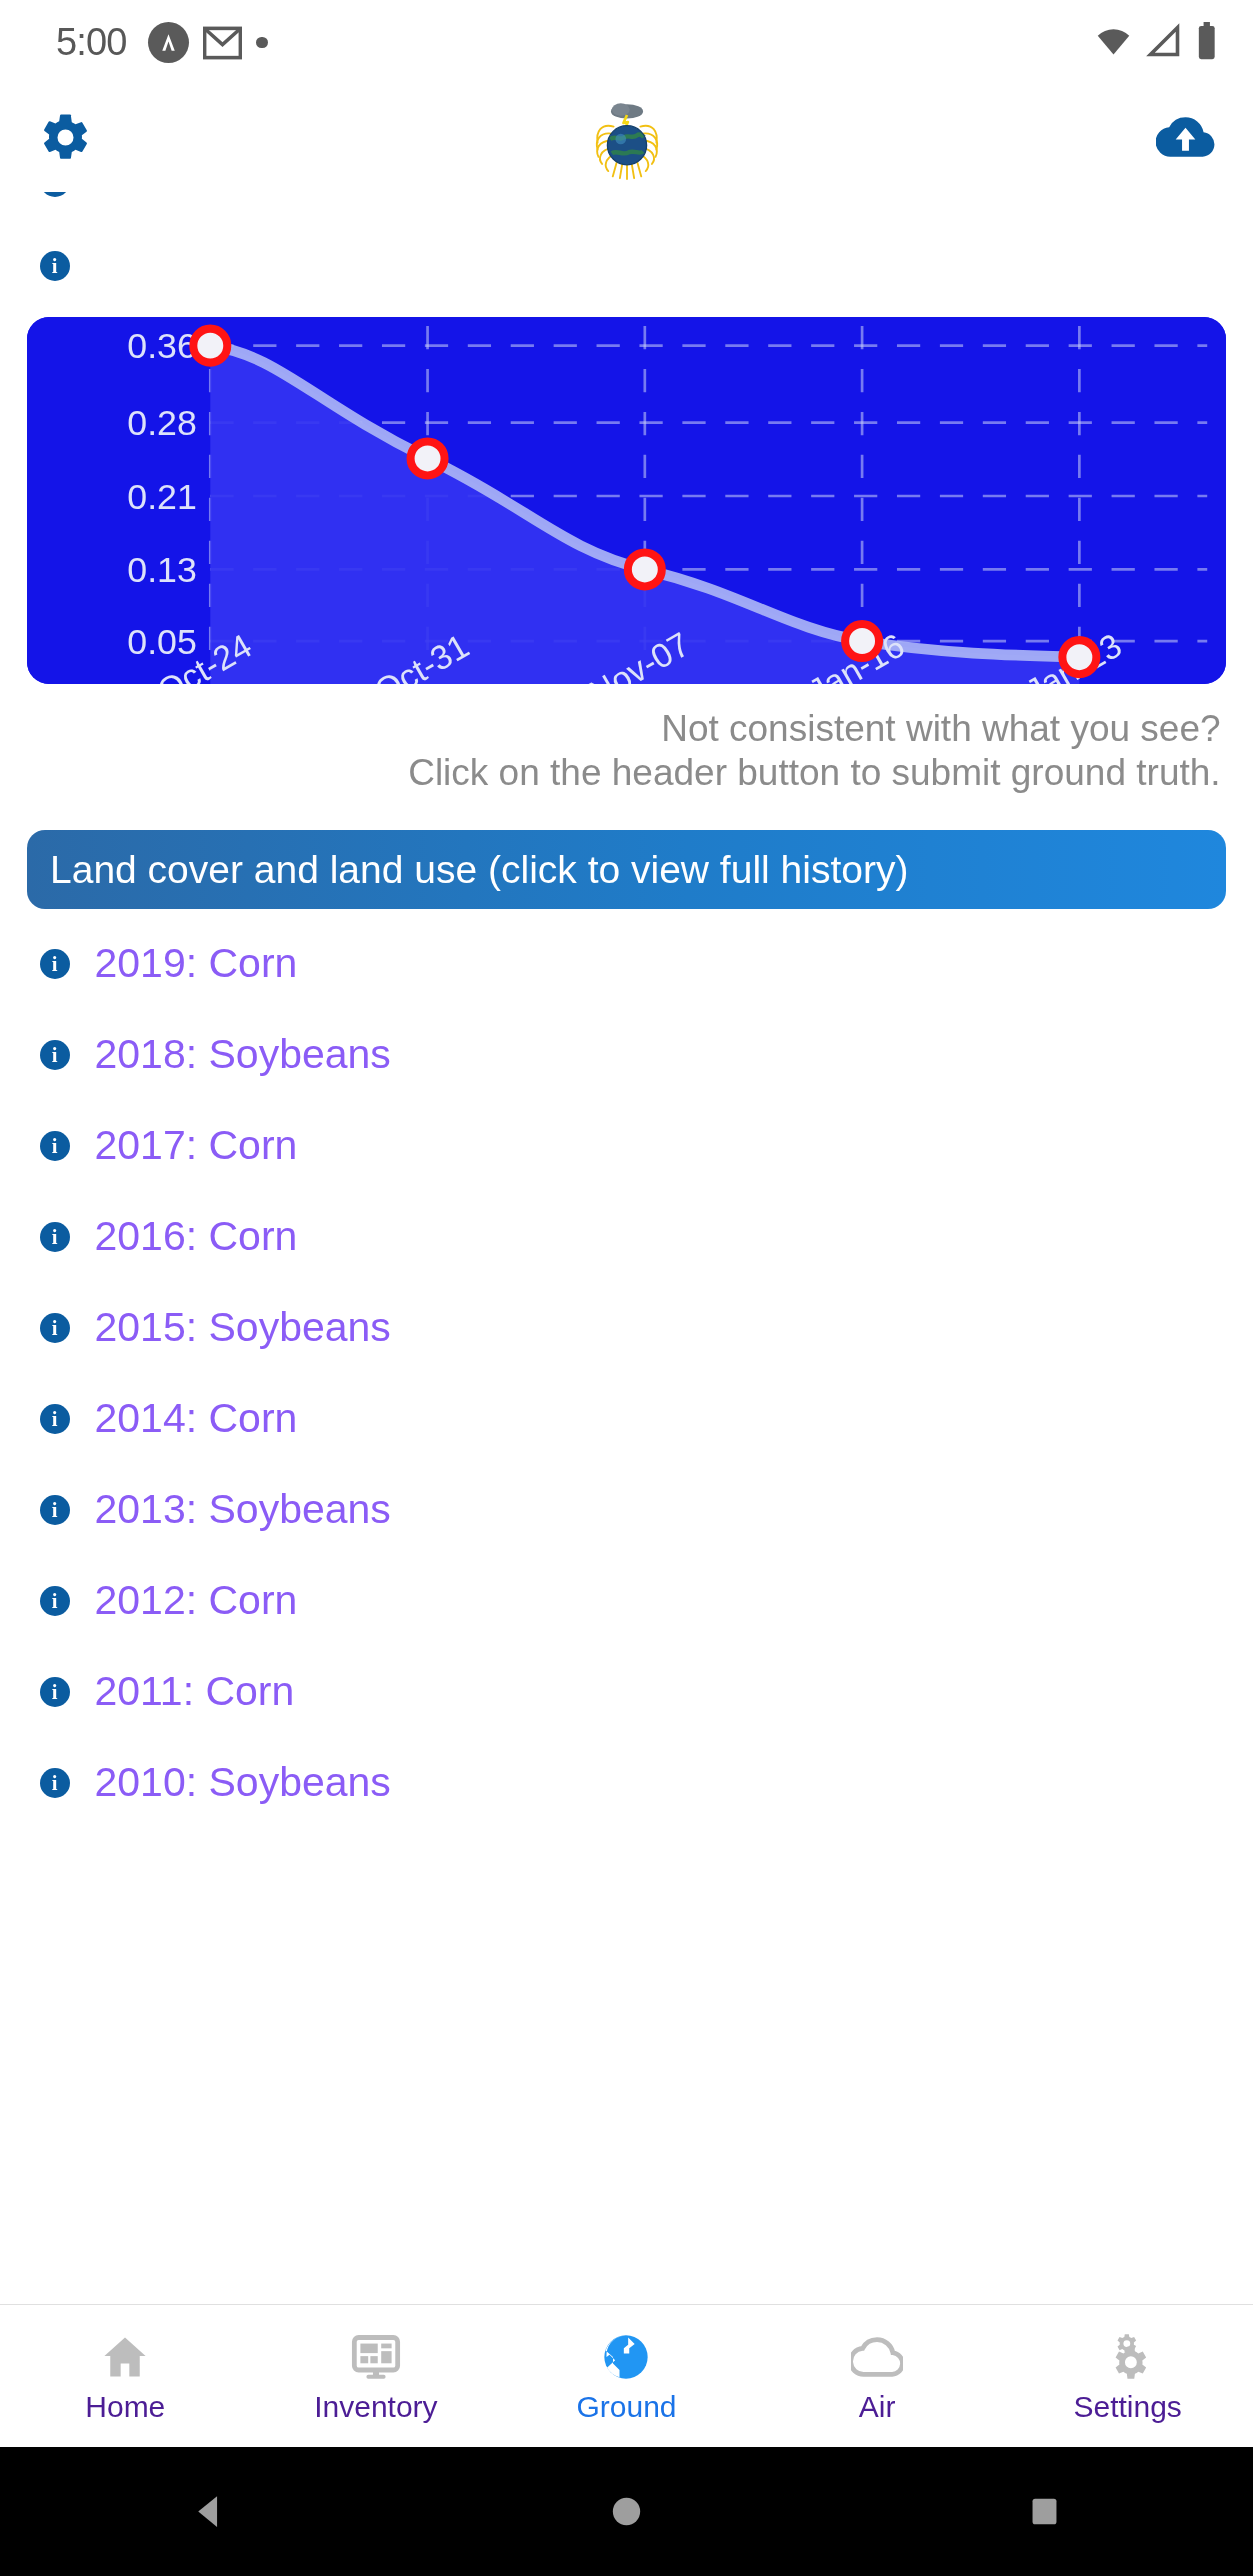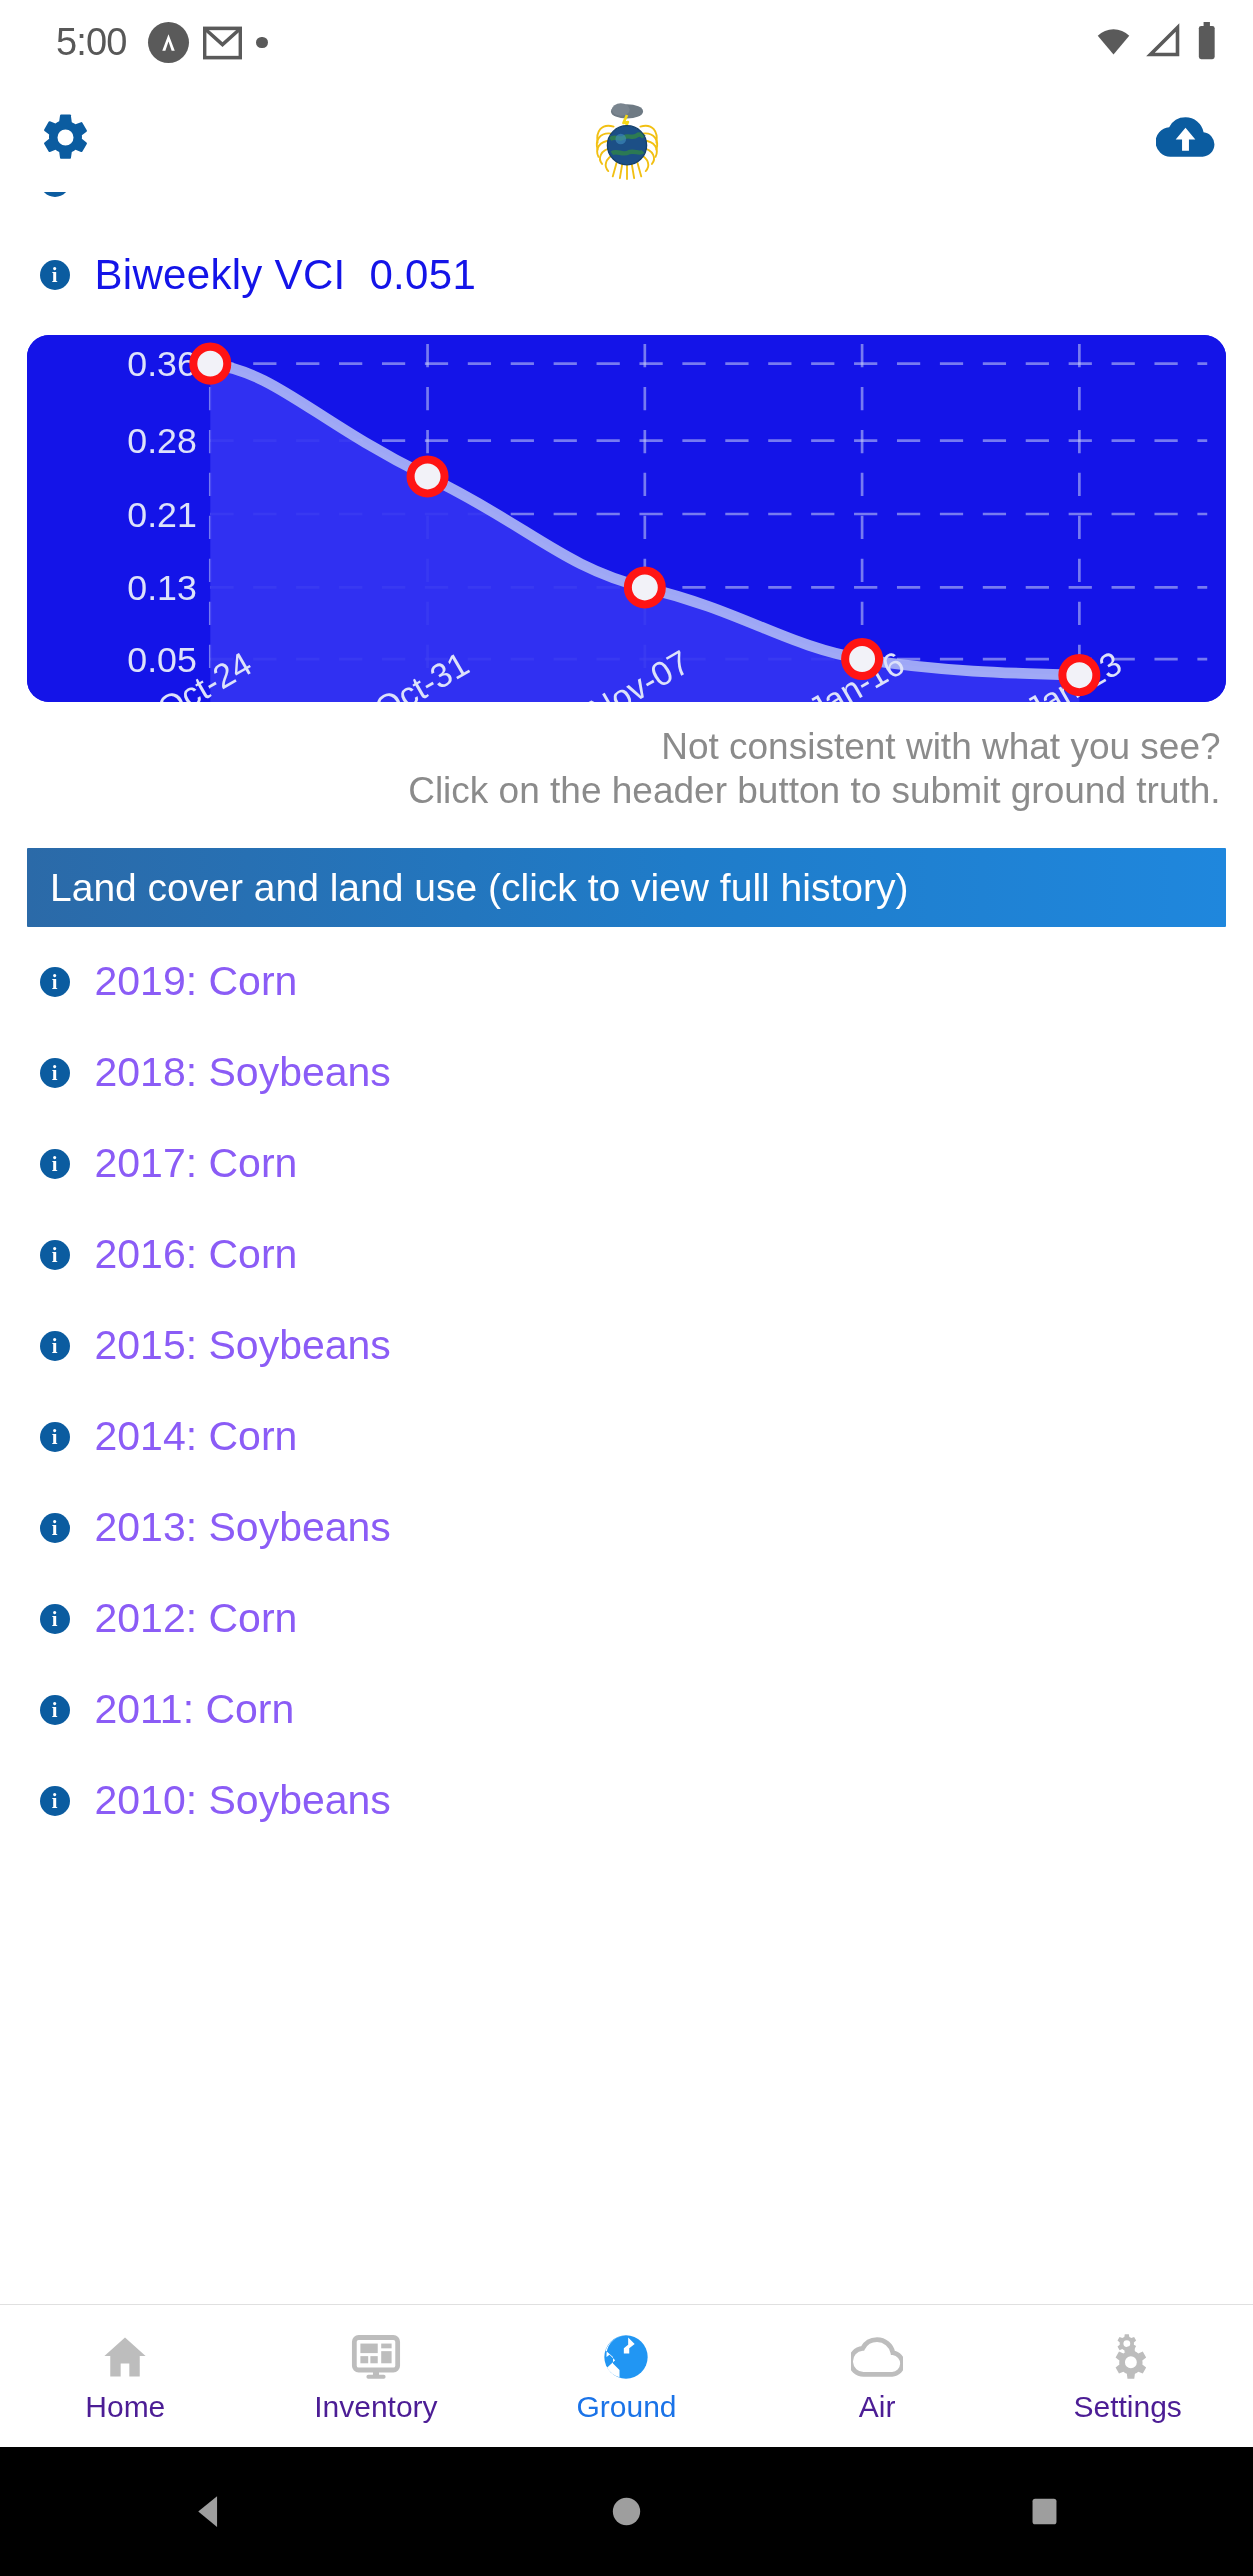--- a/index.html
+++ b/index.html
@@ -44,21 +44,21 @@
   
   .chart-card { position:relative; margin:19.7px 0 0 0; height:367px;
                 border-radius:22px; background:#1414e8; overflow:hidden; }
   .chart-svg { position:absolute; inset:0; width:100%; height:100%; }
 
   
   .hint { text-align:right; padding:23px 5.4px 0 0; color:#8b8b8b;
           font-size:37px; line-height:1.18; }
 
   
-  .banner { margin:36px 0 0 0; height:79px; border-radius:1px;
+  .banner { margin:36px 0 0 0; height:79px; border-radius:18px;
             background:linear-gradient(to right,#2b6aa8 0%,#1f7cc9 55%,#1f87dd 100%);
             display:flex; align-items:center; padding:0 23px;
             color:#ffffff; font-size:39px; }
 
   
   .ylist { padding-top:9px; }
   .yrow { display:flex; align-items:center; gap:25px; height:91px;
           padding-left:12.5px; }
   .yrow .lbl { font-size:41px; color:#8b5cf6; }
 
@@ -163,21 +163,20 @@
 
 <div class="content">
 
   <div class="cut-row">
     <span class="ic"></span>
     <span class="tx">&nbsp;</span>
   </div>
 
   <div class="metric-row">
     <span class="info-ic">i</span>
-    <span class="metric-label">Biweekly VCI  0.051</span>
   </div>
 
   <div class="chart-card">
     <svg class="chart-svg" viewBox="0 0 1341 410" preserveAspectRatio="none">
       <rect x="0" y="0" width="1341" height="410" fill="#1414e8"></rect>
 
       <g stroke="#c9d0f7" stroke-width="3" stroke-dasharray="26 22" opacity=".55">
         <line x1="205" y1="32" x2="1320" y2="32"></line>
         <line x1="205" y1="118" x2="1320" y2="118"></line>
         <line x1="205" y1="200" x2="1320" y2="200"></line>

